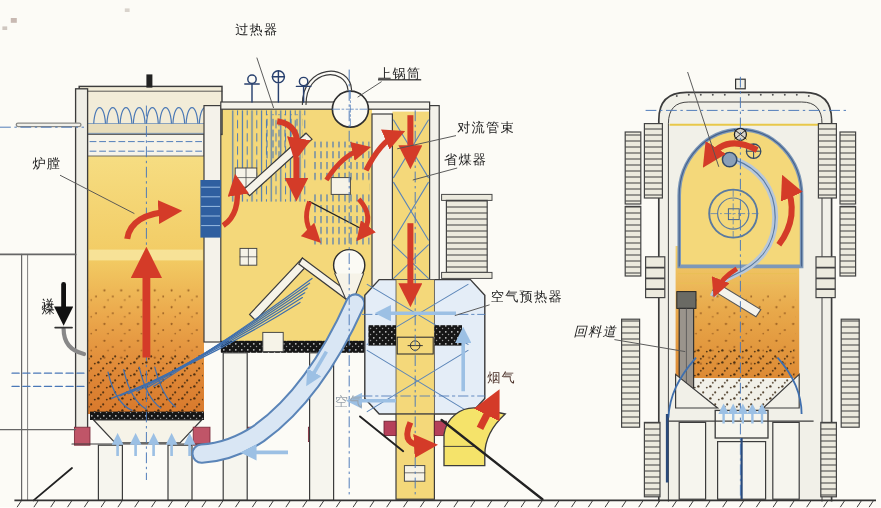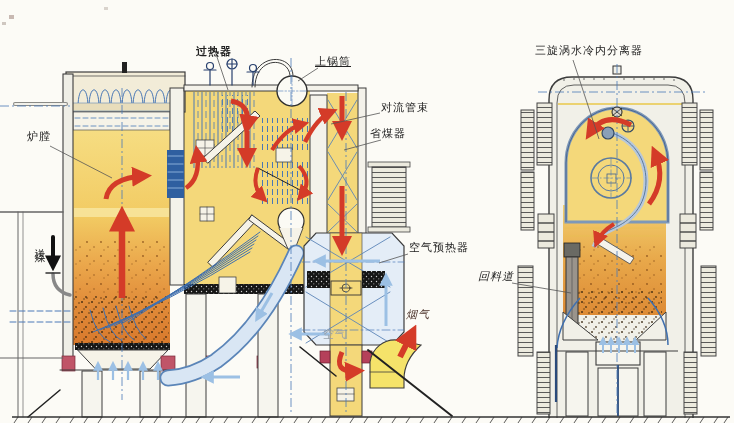--- a/index.html
+++ b/index.html
@@ -2,21 +2,21 @@
 <html><head>
 <meta charset="utf-8">
 <style>
   html,body{margin:0;padding:0;background:#ffffff;}
   #stage{position:relative;width:734px;height:423px;background:#fcfbf6;overflow:hidden;
          font-family:"DejaVu Sans","Liberation Sans",sans-serif;}
   #stage svg{position:absolute;left:0;top:0;}
   .lbl{position:absolute;font-size:11px;color:#222;letter-spacing:1px;white-space:nowrap;line-height:1.1;}
   .lbl.vert{writing-mode:vertical-rl;letter-spacing:3px;}
   .lbl.faint{color:#98a2ab;}
-  .lbl.smoke{color:#4a3028;font-style:italic;}
+  .lbl.smoke{color:#4a3028;}
 </style>
 </head>
 <body>
 
 <div id="stage">
 <svg width="734" height="423" viewBox="0 0 734 423">
   <defs>
     <linearGradient id="gFurn" x1="0" y1="0" x2="0" y2="1">
       <stop offset="0" stop-color="#f6dd82"></stop>
           <stop offset="0.40" stop-color="#f2cb63"></stop>
@@ -470,23 +470,22 @@
           <line x1="676" y1="417" x2="672" y2="423"></line>
       <line x1="690" y1="417" x2="686" y2="423"></line>
           <line x1="704" y1="417" x2="700" y2="423"></line>
       <line x1="718" y1="417" x2="714" y2="423"></line>
           <line x1="728" y1="417" x2="724" y2="423"></line>
     </g>
   </g>
 </svg>
 
 <div class="lbl" style="left:27px;top:131px;">炉膛</div>
-<div class="lbl" style="left:196px;top:46px;font-weight:bold;">过热器</div>
+<div class="lbl" style="left:196px;top:19px;">过热器</div>
 <div class="lbl" style="left:315px;top:56px;text-decoration:underline;">上锅筒</div>
 <div class="lbl" style="left:381px;top:101px;font-family:Liberation Serif, serif;">对流管束</div>
 <div class="lbl" style="left:370px;top:128px;">省煤器</div>
-<div class="lbl" style="left:535px;top:45px;">三旋涡水冷内分离器</div>
 <div class="lbl" style="left:409px;top:242px;">空气预热器</div>
 <div class="lbl" style="left:478px;top:271px;font-style:italic;">回料道</div>
 <div class="lbl smoke" style="left:406px;top:309px;">烟气</div>
-<div class="lbl faint" style="left:279px;top:329px;padding-left:44px;">空气</div>
+<div class="lbl faint" style="left:279px;top:329px;">空气</div>
 <div class="lbl vert" style="left:33px;top:240px;">送煤</div>
 </div>
 
 </body></html>

